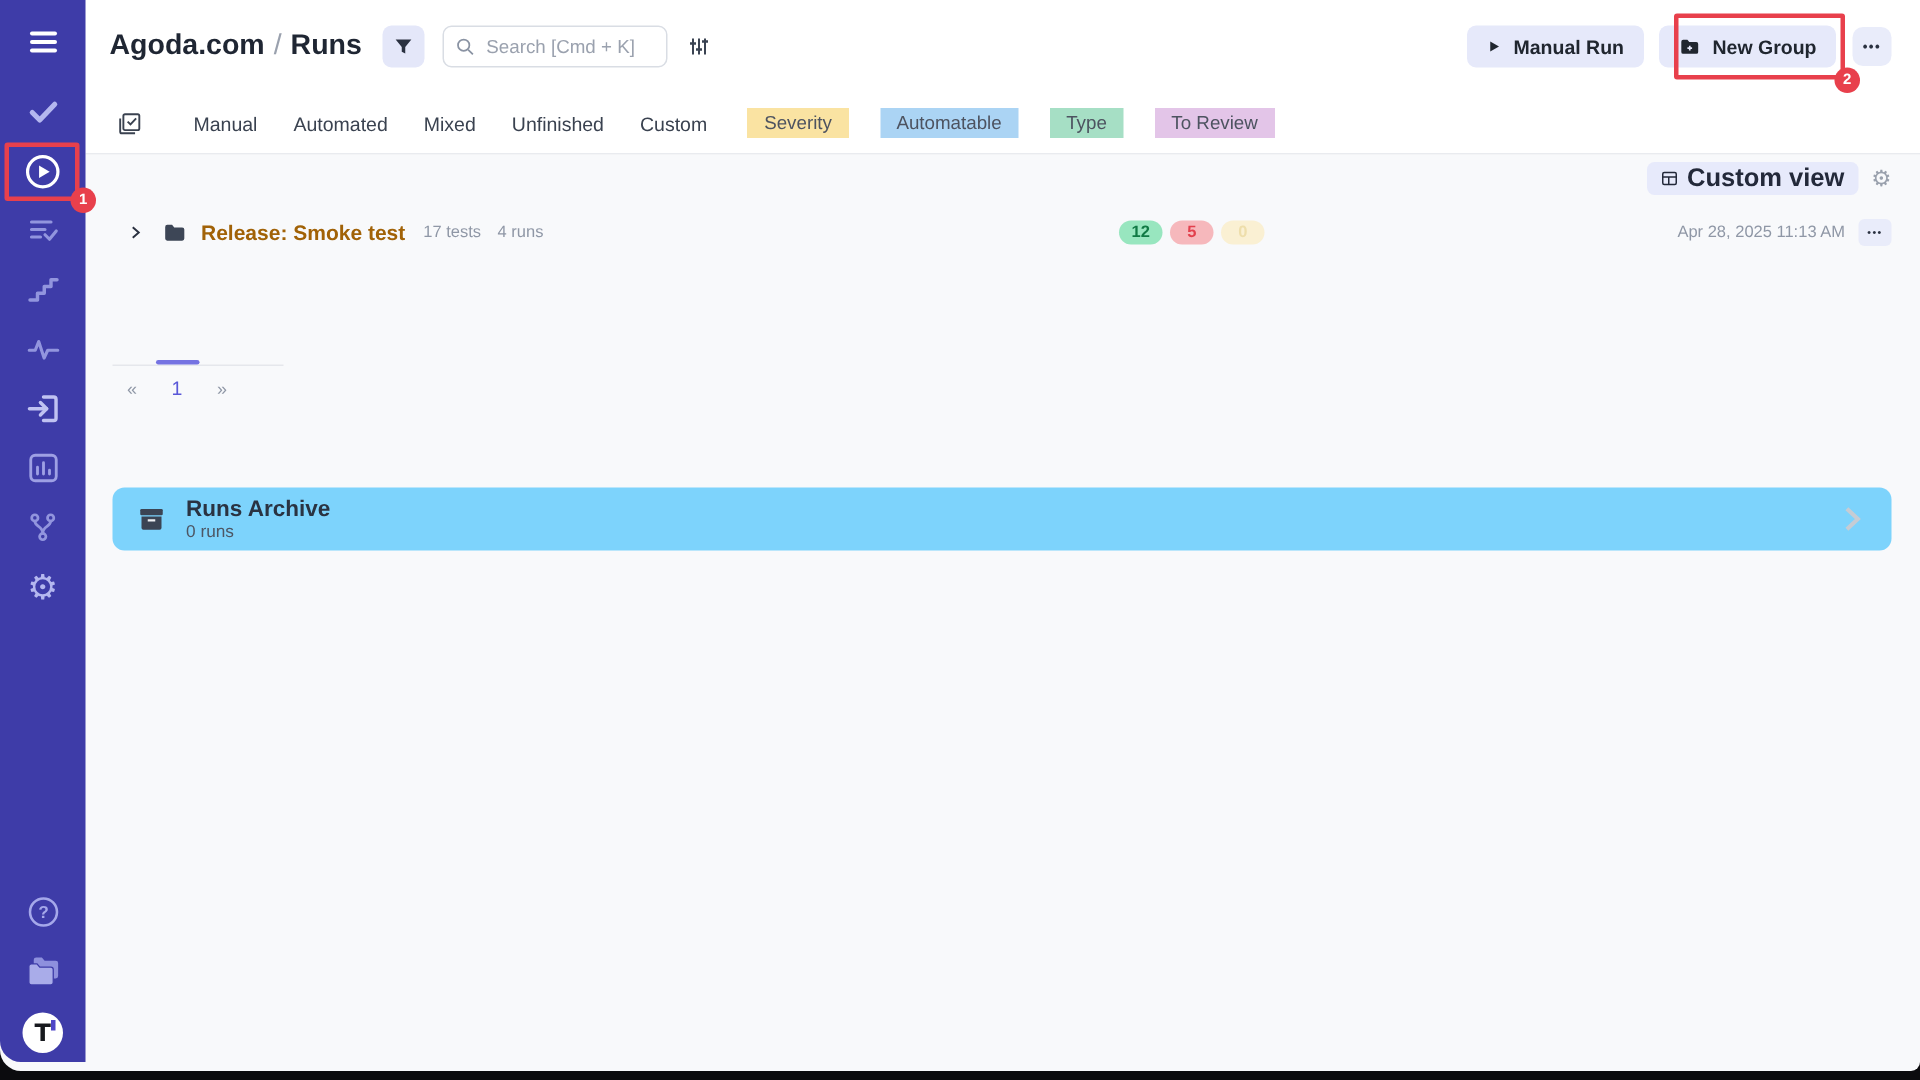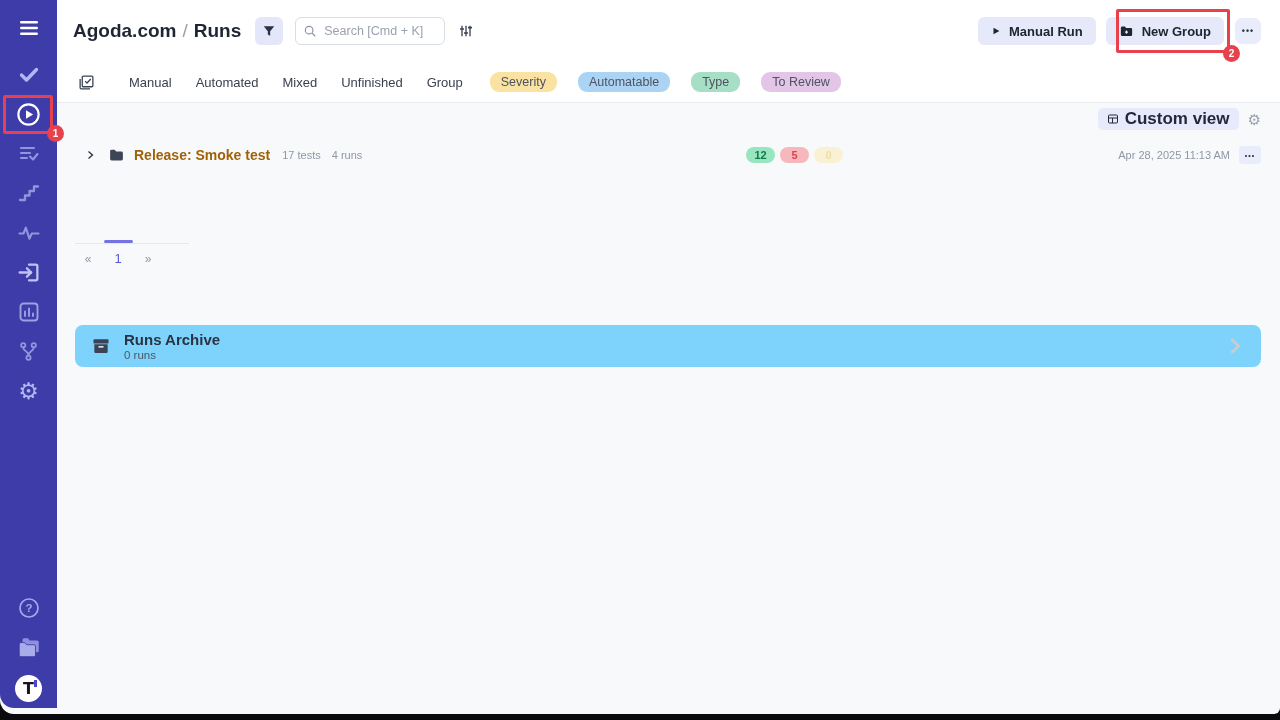--- a/index.html
+++ b/index.html
@@ -30,21 +30,21 @@
     padding:0 13px;cursor:pointer;font-family:"Liberation Sans",sans-serif;white-space:nowrap}
   .btn + .btn{margin-left:10px}
   .morebtn{margin-left:11px;width:26px;height:26px;border-radius:7px;background:#e9ecfa;
     border:none;color:#2a3140;font-size:9px;font-weight:700;letter-spacing:1px;cursor:pointer}
 
   
   .filtertabs{display:flex;align-items:center;height:40px;padding:0 18px 0 21px}
   .selall{background:none;border:none;cursor:pointer;display:flex;margin-right:10px}
   .ftab{background:none;border:none;font-size:13px;font-weight:500;color:#3a4250;
     padding:4px 0;margin-left:24px;cursor:pointer;font-family:"Liberation Sans",sans-serif}
-  .pill{border:none;border-radius:9px;font-size:12.5px;font-weight:500;color:#4d5360;
+  .pill{border:none;border-radius:0;font-size:12.5px;font-weight:500;color:#4d5360;
     padding:3px 11px;margin-left:21px;cursor:pointer;font-family:"Liberation Sans",sans-serif}
   .pill.severity{background:#fae3a2;margin-left:27px}
   .pill.automatable{background:#abd4f4}
   .pill.type{background:#a6dfc5}
   .pill.review{background:#e3c5e8}
 
   
   .viewbar{position:absolute;top:108px;right:19px;display:flex;align-items:center;gap:9px;z-index:3}
   .customview{height:22px;border:none;border-radius:5px;background:#e7eafb;color:#23293a;
     font-size:17px;font-weight:600;display:flex;align-items:center;gap:6px;padding:0 9px;
@@ -166,21 +166,21 @@
         <svg width="17" height="17" viewBox="0 0 24 24" fill="none" stroke="#3a4250" stroke-width="1.8">
             <rect x="6" y="3" width="15" height="15" rx="1.5"></rect>
             <path d="M10 10l2.7 2.7L18 7"></path>
             <path d="M3 7v12.5a1.5 1.5 0 001.5 1.5H17"></path>
           </svg>
       </button>
       <button class="ftab">Manual</button>
       <button class="ftab">Automated</button>
       <button class="ftab">Mixed</button>
       <button class="ftab">Unfinished</button>
-      <button class="ftab">Group</button>
+      <button class="ftab">Custom</button>
       <button class="pill severity">Severity</button>
       <button class="pill automatable">Automatable</button>
       <button class="pill type">Type</button>
       <button class="pill review">To Review</button>
     </div>
   </div>
 
   <div class="viewbar">
     <button class="customview">
       <span style="display:flex">

